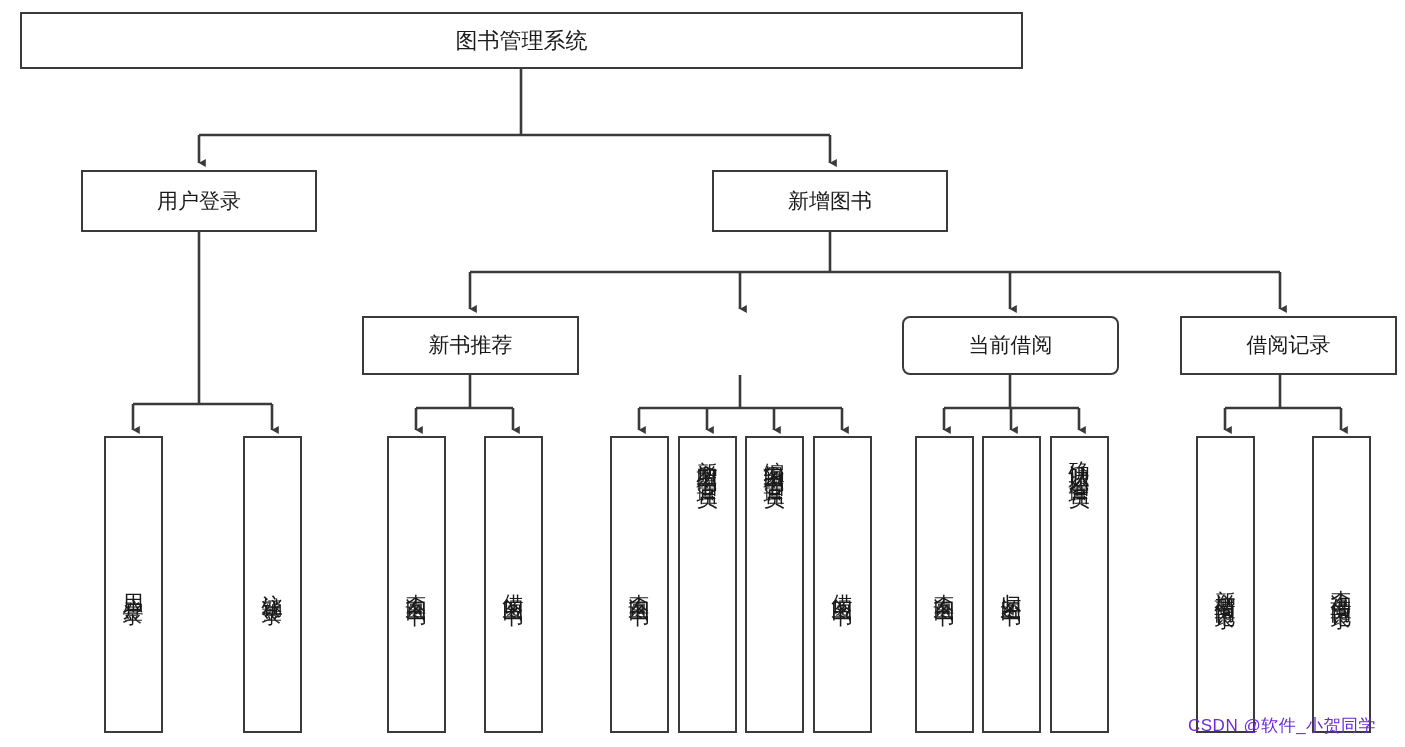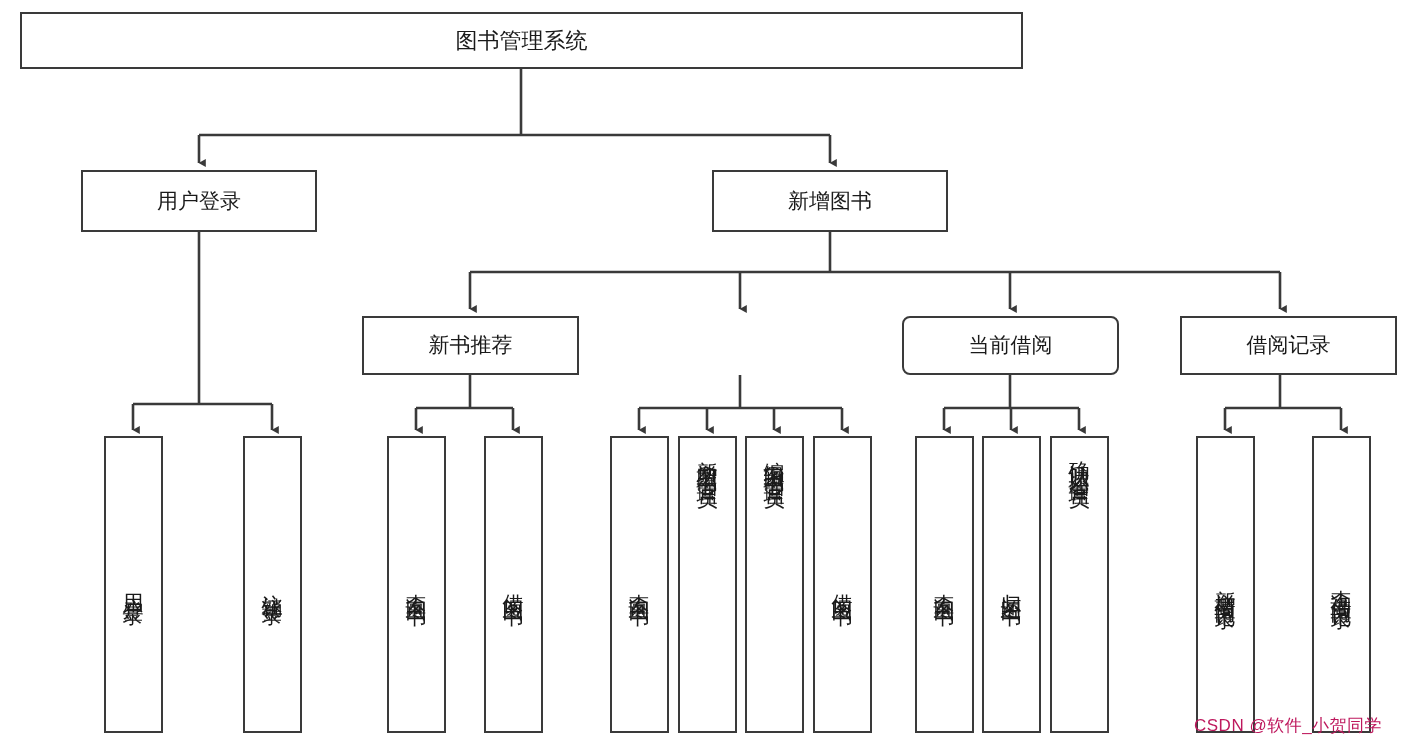--- a/index.html
+++ b/index.html
@@ -79,24 +79,23 @@
     text-align: center;
     white-space: nowrap;
   }
   .leaf.tall-text { align-items: flex-start; }
   .leaf.tall-text .vlabel { padding-top: 6px; }
   .watermark {
     position: absolute;
     left: 1188px;
     top: 714px;
     font-size: 17px;
-    color: #be185d;
+    color: #6d28d9;
     white-space: nowrap;
     letter-spacing: 0.5px;
-    margin-left: 6px;
   }
 </style>
 </head>
 <body>
 
 <div id="canvas">
 
   <svg class="wires" viewBox="0 0 1405 747">
     <defs>
       <marker id="arrow" markerWidth="9" markerHeight="9" refX="4.5" refY="7.4" orient="auto-start-reverse" markerUnits="userSpaceOnUse">

